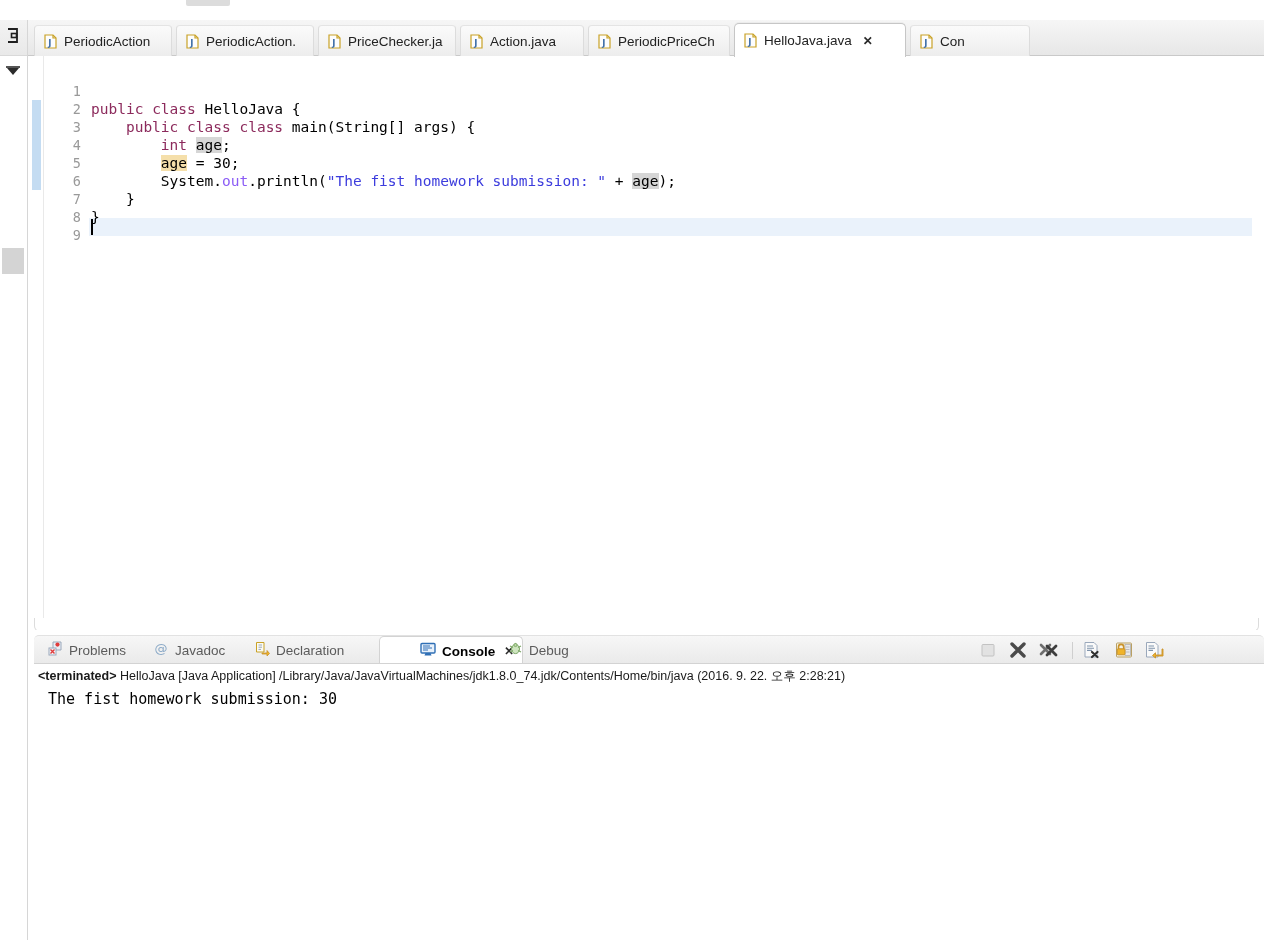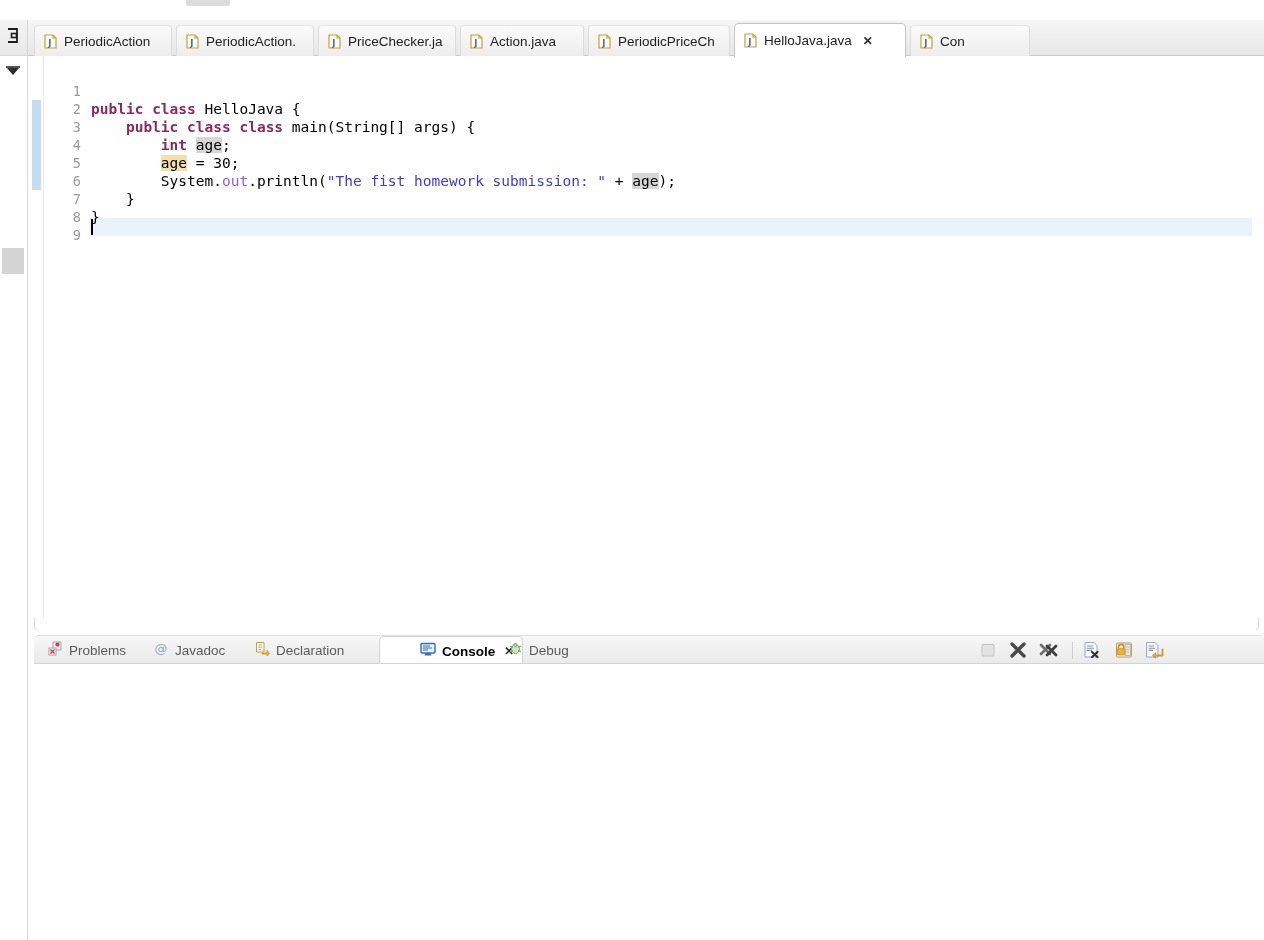--- a/index.html
+++ b/index.html
@@ -110,21 +110,21 @@
     font-size: 13.5px; color: #999999; text-align: right;
   }
   .fold {
     position: absolute; left: 46px; width: 11px; height: 11px;
     border-radius: 50%; border: 1px solid #9ab6cf; background: #f4f9fd;
   }
   .fold::after {
     content: ""; position: absolute; left: 2px; top: 4px;
     width: 5px; height: 1px; background: #5d87a8;
   }
-  .kw  { color: #8c2a5c; font-weight: bold; }
+  .kw  { color: #8c2a5c; font-weight: normal; }
   .str { color: #3c3cdd; }
   .stat{ color: #8b5cf6; }
   .occ-read  { background: #d6d6d6; }
   .occ-write { background: #f5dfaa; }
   .caret {
     position: absolute; width: 1.5px; height: 16px; background: #000;
     top: 163px; left: 2px;
   }
 
   
@@ -434,16 +434,18 @@
       <div class="ptool" style="left:1110px;">
         <svg width="20" height="20" viewBox="0 0 20 20">
           <path d="M2.5,2.5 H11 L14,5.5 V17 H2.5 Z" fill="#fafafa" stroke="#9aa8bb" stroke-width="1"></path>
           <path d="M4.5,6 H10 M4.5,8.2 H11 M4.5,10.4 H9" stroke="#7f93ab" stroke-width="1.1"></path>
           <path d="M18,9 V15 H11.5 L11.5,12.8 L8.5,15.5 L11.5,18 L11.5,16 H19 V9 Z" fill="#f0b429" stroke="#c9922a" stroke-width="0.9"></path>
         </svg>
       </div>
     </div>
 
     <div class="panel-body">
+      <div class="term-line"><b>&lt;terminated&gt;</b><span> HelloJava [Java Application] /Library/Java/JavaVirtualMachines/jdk1.8.0_74.jdk/Contents/Home/bin/java (2016. 9. 22. 오후 2:28:21)</span></div>
+      <div class="console-out">The fist homework submission: 30</div>
     </div>
   </div>
 
 </div>
 
 </body></html>

